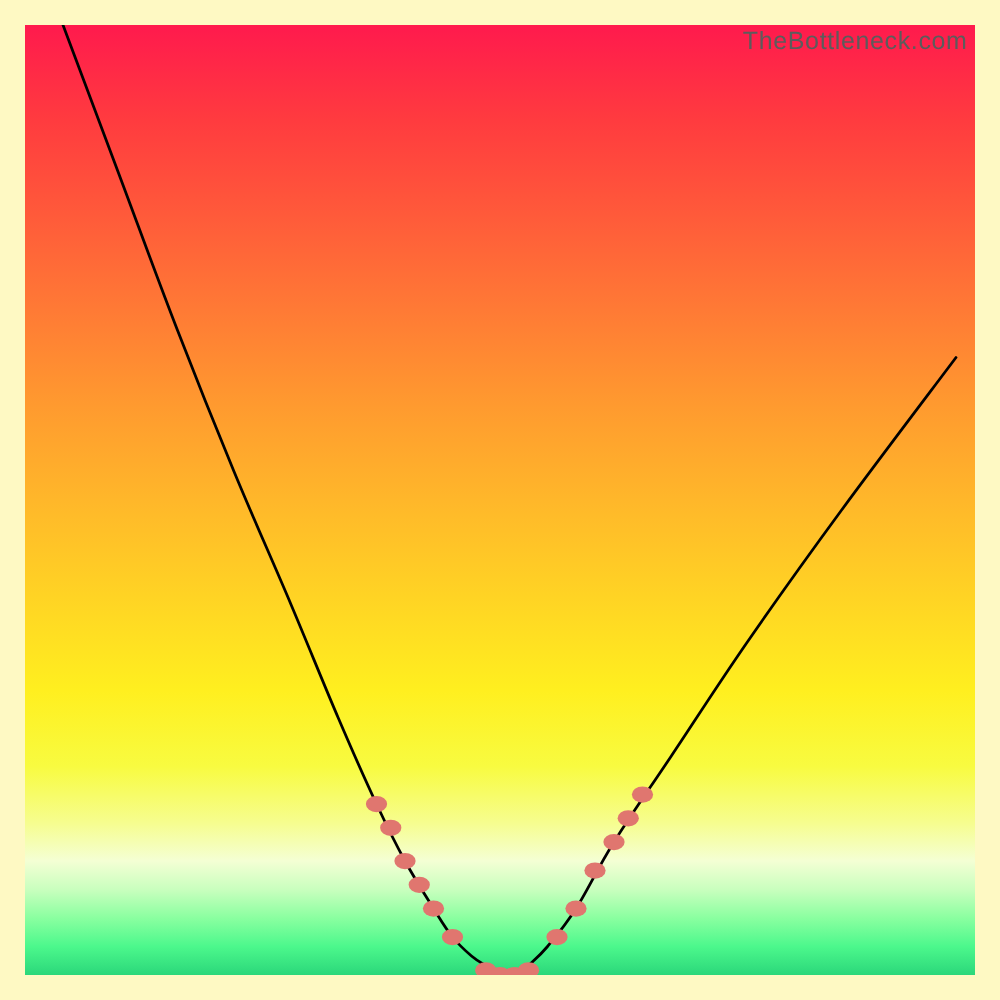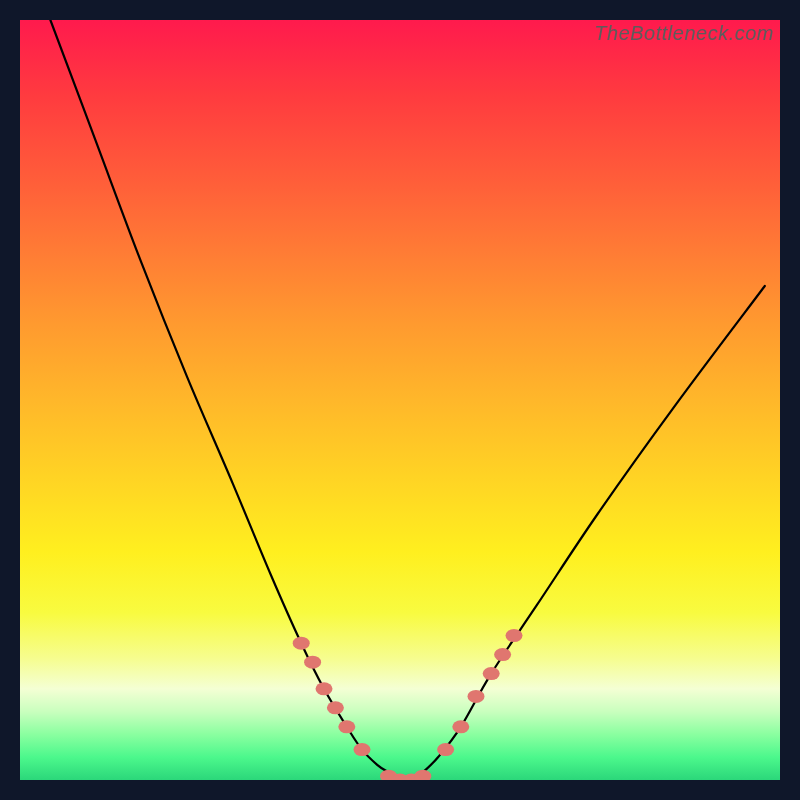--- a/index.html
+++ b/index.html
@@ -8,22 +8,21 @@
     width: 800px;
     height: 800px;
     overflow: hidden;
     background: #000;
     font-family: Arial, Helvetica, sans-serif;
   }
   .frame {
     position: relative;
     width: 800px;
     height: 800px;
-    background: #0f172a;
-    font-style: italic;
+    background: #fef9c3;
   }
   .plot {
     position: absolute;
     left: 20px;
     top: 20px;
     width: 760px;
     height: 760px;
     background: linear-gradient(
       to bottom,
       #ff1a4d 0%,

